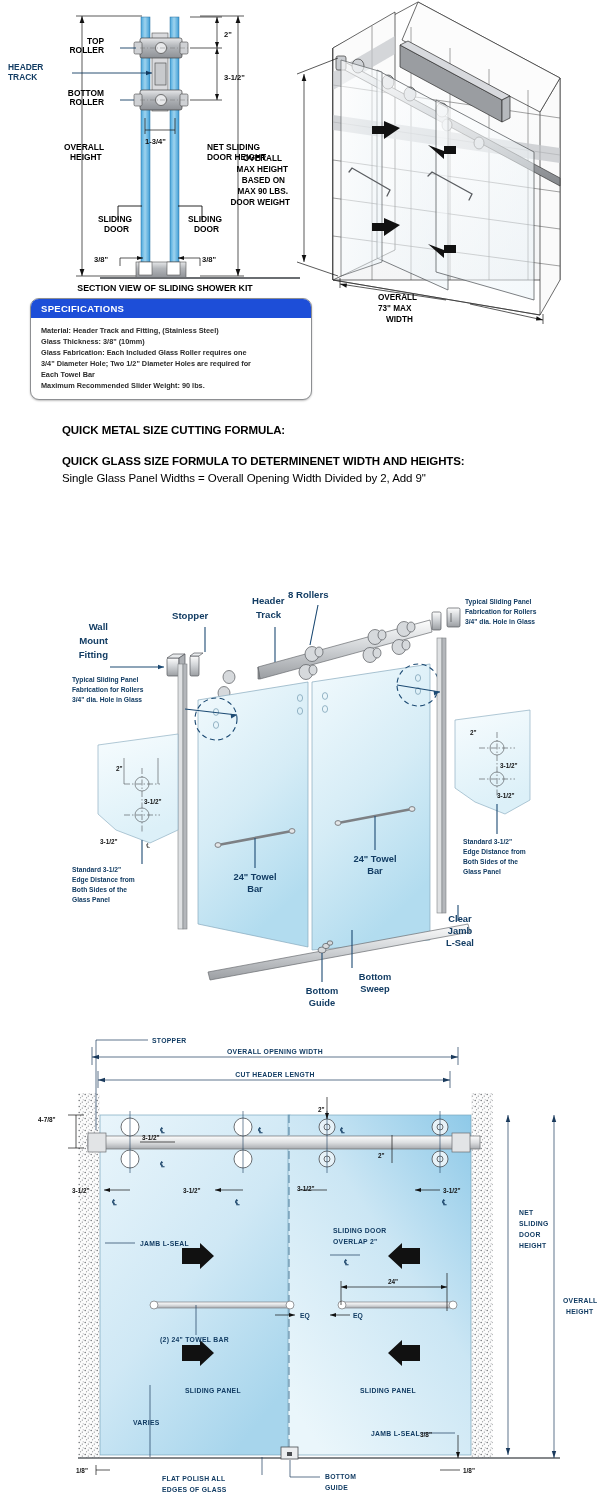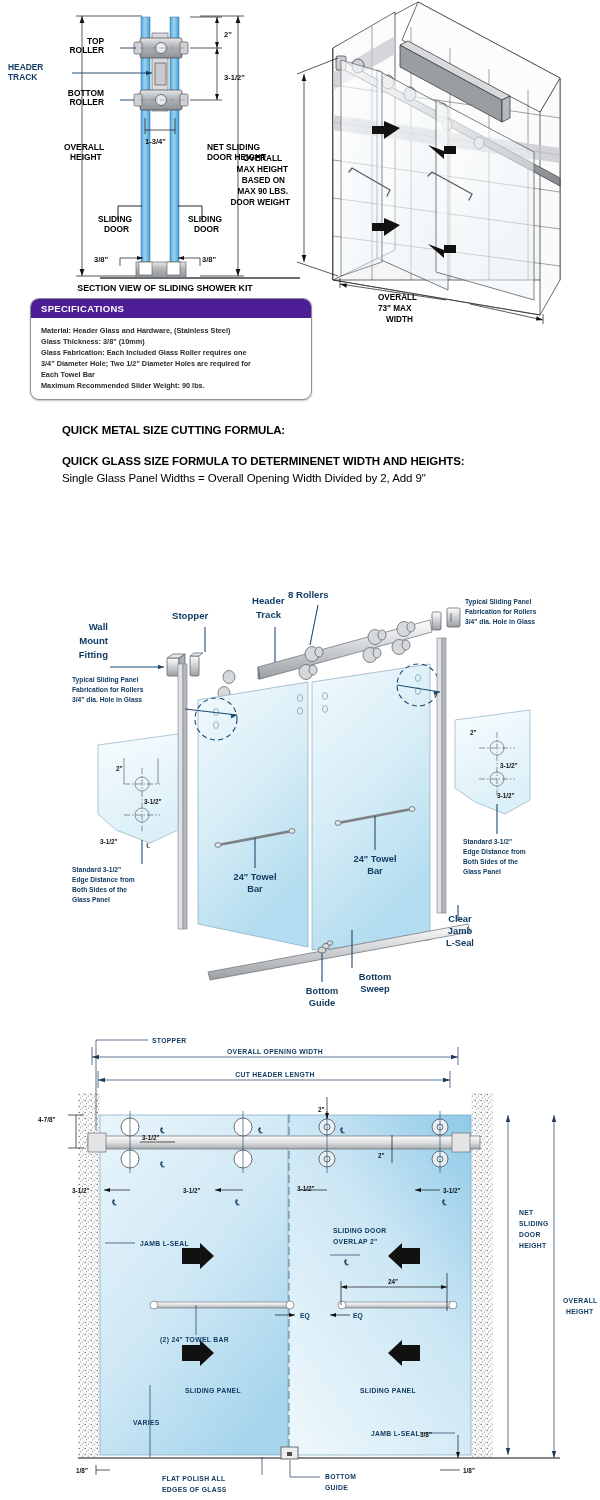--- a/index.html
+++ b/index.html
@@ -10,21 +10,21 @@
   .lbl{fill:#123c63;font-weight:bold;}
   .blk{fill:#000;}
   .dim{fill:#111;}
   
   #formula-block{position:absolute;left:28px;top:424px;width:560px;margin-left:34px;}
   #formula-block .h{font-size:11.5px;font-weight:bold;color:#000;letter-spacing:-0.1px;margin:0 0 5px 0;}
   #formula-block .l{font-size:11.5px;color:#000;margin:0 0 3px 0;letter-spacing:-0.1px;}
   #formula-block .gap{height:14px;}
   
   #spec-box{position:absolute;left:30px;top:298px;width:280px;border:1px solid #8d8f92;border-radius:9px;background:#fff;overflow:hidden;box-shadow:0 1px 2px rgba(0,0,0,.25);}
-  #spec-head{background:#4c1d95;color:#fff;font-size:9.5px;font-weight:bold;padding:4px 8px 4px 10px;letter-spacing:.3px;}
+  #spec-head{background:#1d4ed8;color:#fff;font-size:9.5px;font-weight:bold;padding:4px 8px 4px 10px;letter-spacing:.3px;}
   #spec-body{padding:7px 9px 8px 10px;}
   #spec-body div{font-size:7.3px;color:#2b2b2b;font-weight:bold;line-height:1.52;}
 </style>
 </head>
 <body>
 
 <div class="panel" id="section-view-panel" style="top:0;height:300px;">
 <svg width="330" height="300" viewBox="0 0 330 300">
   <defs>
     <linearGradient id="glassV" x1="0" y1="0" x2="1" y2="0">
@@ -255,21 +255,21 @@
 
   <text class="blk" x="378" y="300" font-size="8.2" font-weight="bold">OVERALL</text>
   <text class="blk" x="378" y="311" font-size="8.2" font-weight="bold">73" MAX</text>
   <text class="blk" x="386" y="322" font-size="8.2" font-weight="bold">WIDTH</text>
 </svg>
 </div>
 
 <div id="spec-box">
   <div id="spec-head">SPECIFICATIONS</div>
   <div id="spec-body">
-    <div>Material: Header Glass and Hardware, (Stainless Steel)</div>
+    <div>Material: Header Track and Fitting, (Stainless Steel)</div>
     <div>Glass Thickness: 3/8" (10mm)</div>
     <div>Glass Fabrication:  Each Included Glass Roller requires one</div>
     <div>3/4" Diameter Hole; Two 1/2" Diameter Holes are required for</div>
     <div>Each Towel Bar</div>
     <div>Maximum Recommended Slider Weight: 90 lbs.</div>
   </div>
 </div>
 
 <div id="formula-block">
   <p class="h">QUICK METAL SIZE CUTTING FORMULA:</p>

